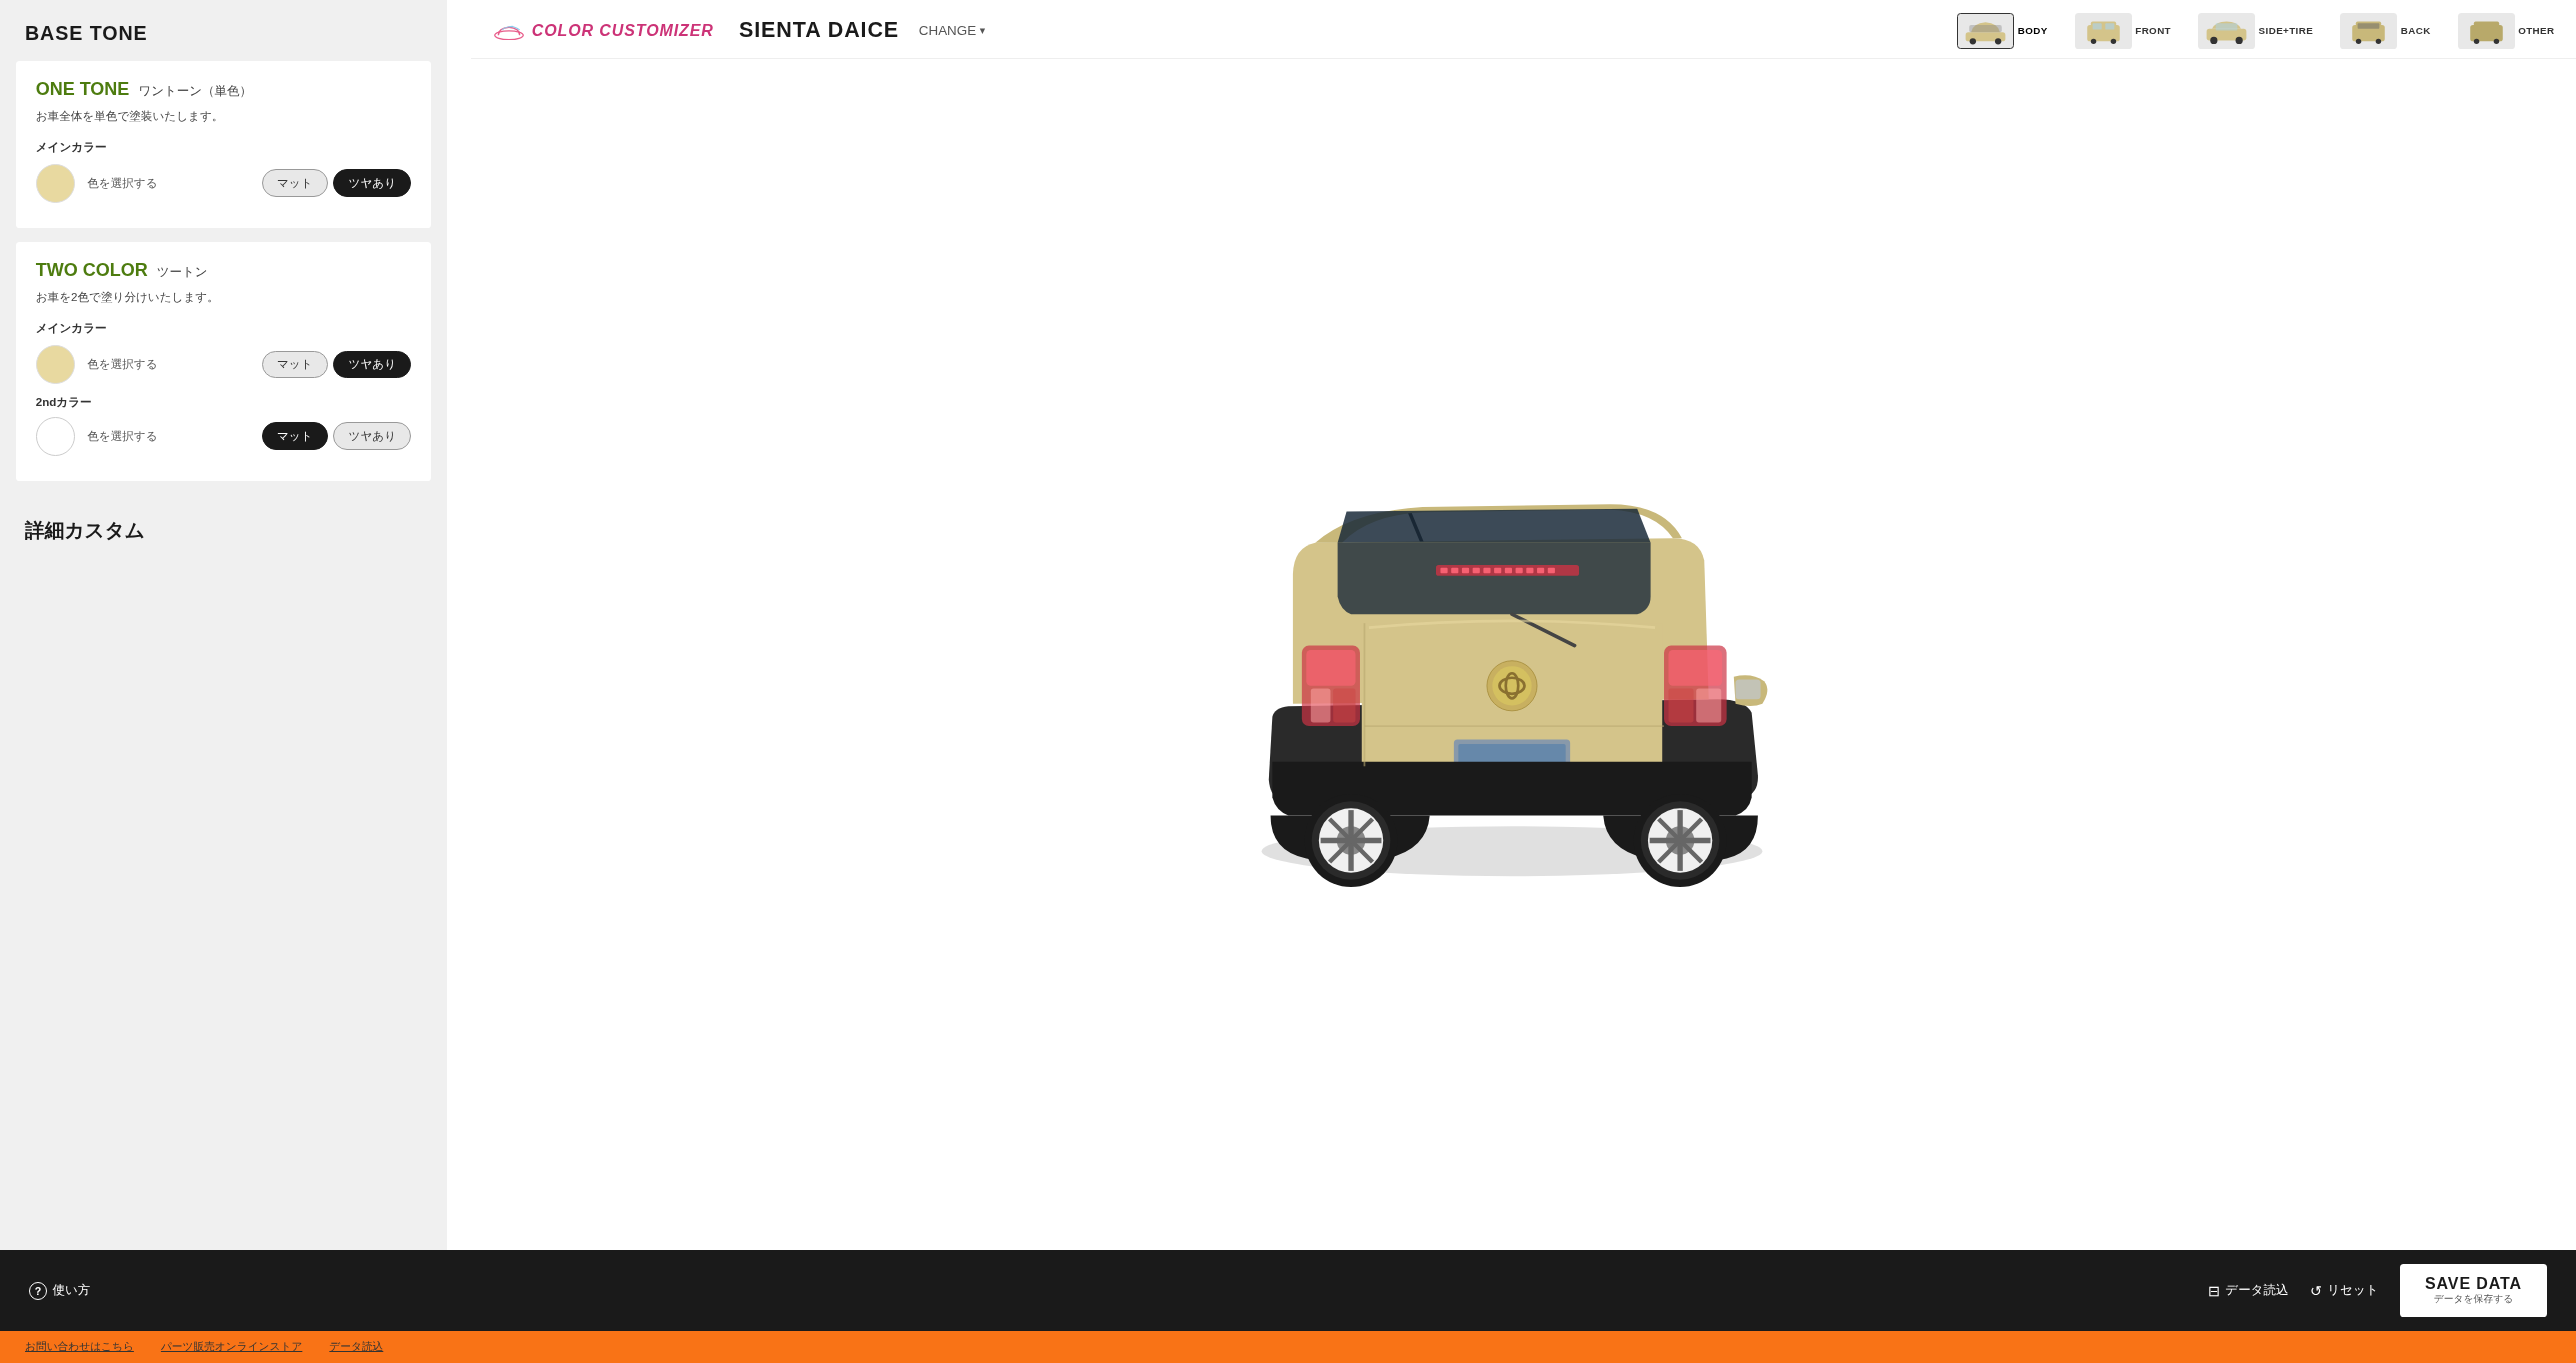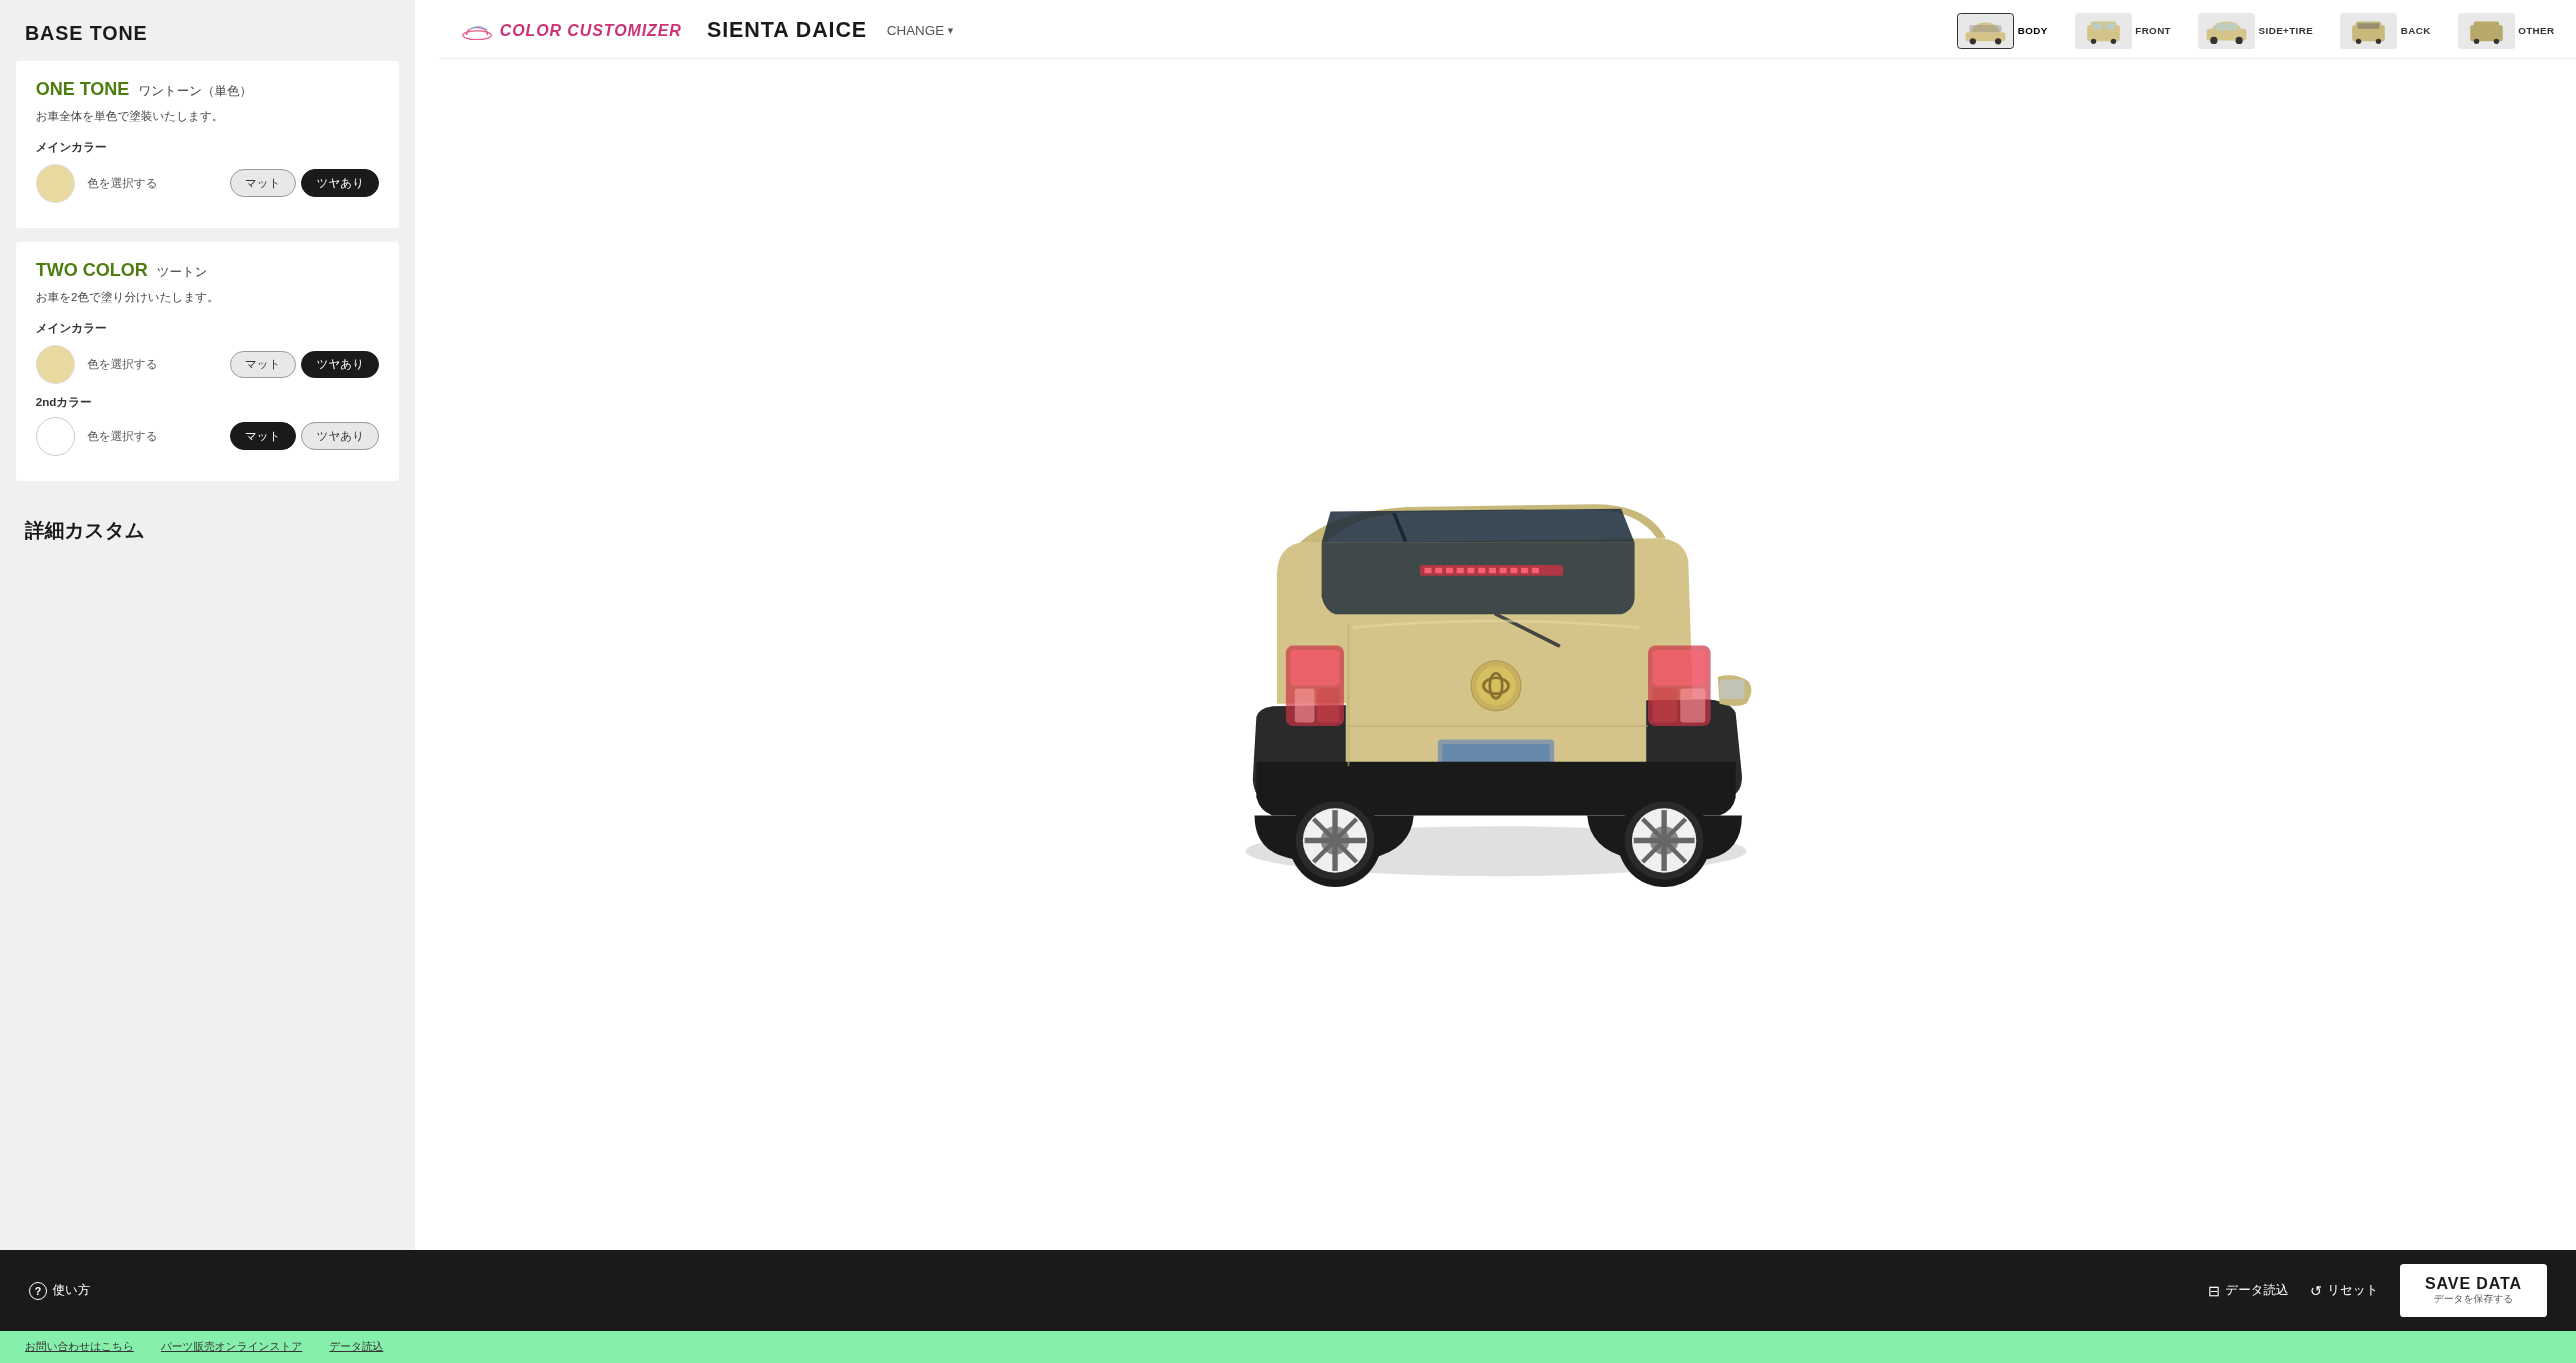--- a/index.html
+++ b/index.html
@@ -2,21 +2,21 @@
 <html style="font-size:14.3px"><head>
   <meta charset="utf-8">
   <style>
     * { box-sizing: border-box; margin: 0; padding: 0; }
     body { font-family: 'Helvetica Neue', Arial, 'Hiragino Kaku Gothic ProN', 'Meiryo', sans-serif; background: #fff; display: flex; flex-direction: column; height: 100vh; overflow: hidden; }
 
     
     .main-wrapper { display: flex; flex: 1; overflow: hidden; }
 
     
-    .left-panel { width: 415px; background: #f0f0f0; overflow-y: auto; flex-shrink: 0; padding-bottom: 36px; }
+    .left-panel { width: 447px; background: #f0f0f0; overflow-y: auto; flex-shrink: 0; padding-bottom: 36px; }
     .left-panel-title { font-size: 19.7px; font-weight: 900; color: #1a1a1a; padding: 21.5px 25px 16px; letter-spacing: 0.9px; }
 
     .tone-section { background: #fff; margin: 0 16px 14.3px; border-radius: 3.6px; padding: 18px 19.7px; }
     .tone-title-row { display: flex; align-items: baseline; gap: 9px; margin-bottom: 9px; }
     .tone-title-en { font-size: 18px; font-weight: 900; color: #4d7c0f; }
     .tone-title-jp { font-size: 12.5px; color: #444; }
     .tone-desc { font-size: 11.6px; color: #444; margin-bottom: 16px; }
 
     .color-section-label { font-size: 11.6px; font-weight: 700; color: #333; margin-bottom: 9px; }
     .color-row { display: flex; align-items: center; gap: 12.5px; margin-bottom: 7.2px; }
@@ -58,21 +58,21 @@
     .help-btn { display: flex; align-items: center; gap: 5.4px; color: #fff; font-size: 12.5px; cursor: pointer; }
     .help-icon { width: 18px; height: 18px; border-radius: 50%; border: 1.8px solid #fff; display: flex; align-items: center; justify-content: center; font-size: 10.7px; font-weight: 900; color: #fff; }
     .spacer { flex: 1; }
     .bottom-actions { display: flex; align-items: center; gap: 21.5px; }
     .bottom-action-btn { display: flex; align-items: center; gap: 5.4px; color: #fff; font-size: 12.5px; cursor: pointer; background: none; border: none; }
     .save-data-btn { background: #fff; color: #1a1a1a; border: none; border-radius: 3.6px; padding: 10.7px 25px; cursor: pointer; display: flex; flex-direction: column; align-items: center; }
     .save-data-label { font-size: 16px; font-weight: 900; letter-spacing: 0.9px; }
     .save-data-sub { font-size: 9.8px; color: #555; }
 
     
-    .footer { background: #86efac; padding: 9px 25px; display: flex; gap: 27px; }
+    .footer { background: #f97316; padding: 9px 25px; display: flex; gap: 27px; }
     .footer-link { font-size: 10.7px; color: #333; text-decoration: underline; cursor: pointer; }
   </style>
 </head>
 <body>
 
 <div class="main-wrapper">
 
   <div class="left-panel">
     <div class="left-panel-title">BASE TONE</div>
 

